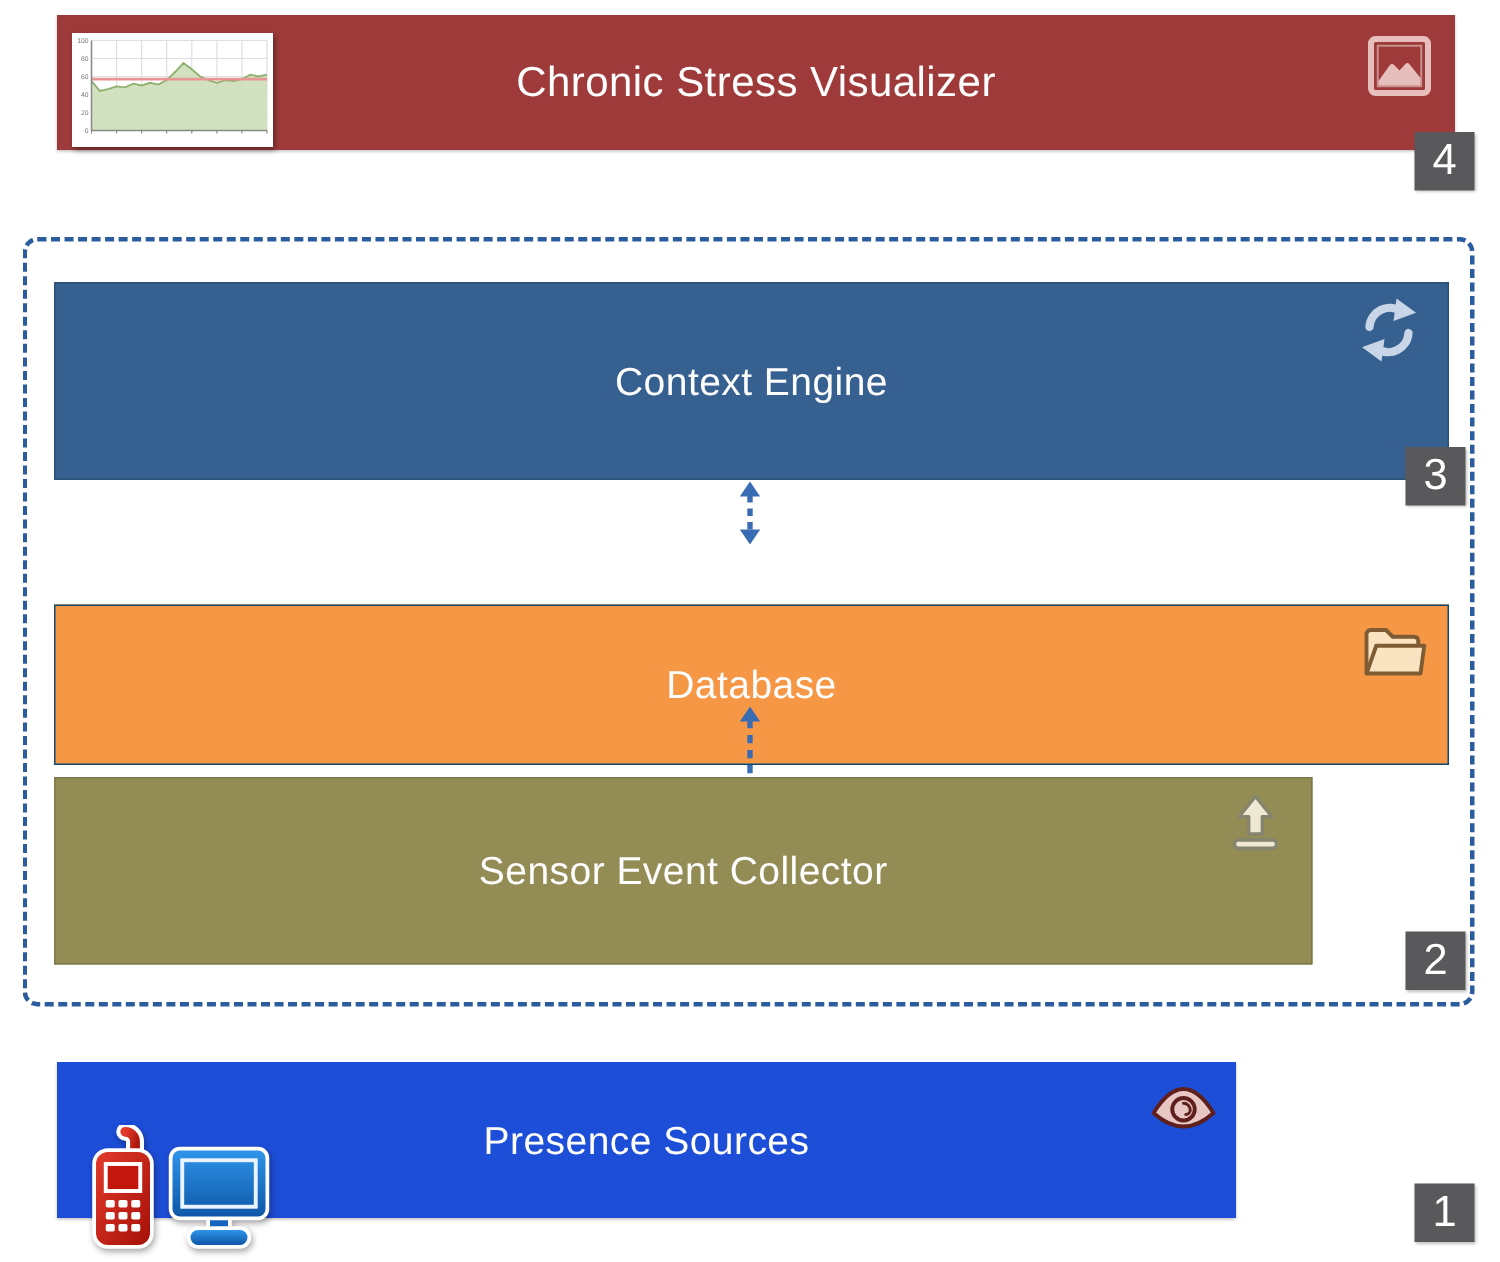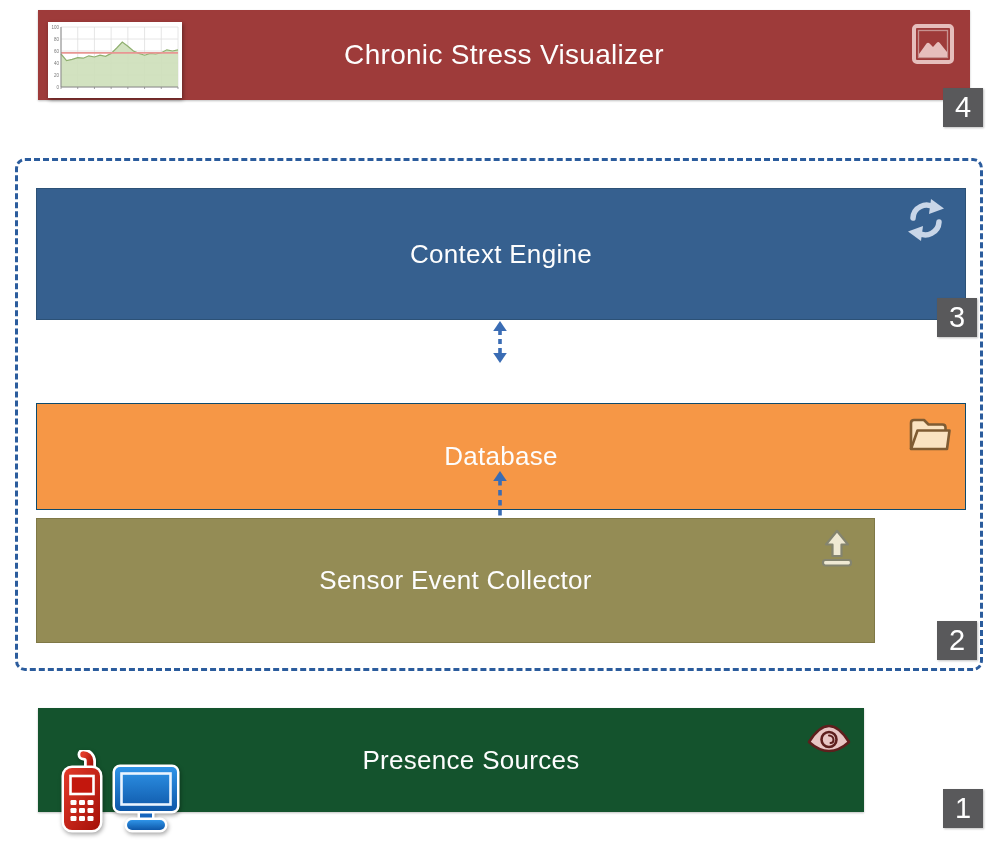--- a/index.html
+++ b/index.html
@@ -12,21 +12,21 @@
   #top-bar{left:38px;top:10px;width:932px;height:90px;background:#9e3b3a;box-shadow:0 1px 2px rgba(0,0,0,.25);}
   #top-bar .bar-title{font-size:28px;}
   #thumb{position:absolute;left:10px;top:12px;width:134px;height:76px;background:#fff;box-shadow:1px 2px 4px rgba(0,0,0,.4);}
   #picture-icon{position:absolute;right:14px;top:11px;}
 
   #dashed-group{position:absolute;left:15px;top:158px;width:962px;height:507px;border:3px dashed #2b5c9d;border-radius:10px;}
 
   #context-bar{left:36px;top:188px;width:930px;height:132px;background:#36608f;border:1px solid #2c5176;box-sizing:border-box;}
   #database-bar{left:36px;top:363px;width:930px;height:107px;background:#f69746;border:1px solid #0c4a6e;box-sizing:border-box;margin-top:40px;}
   #sensor-bar{left:36px;top:518px;width:839px;height:125px;background:#948c55;border:1px solid #7f7846;box-sizing:border-box;}
-  #bottom-bar{left:38px;top:708px;width:786px;height:104px;background:#14532d;box-shadow:0 1px 2px rgba(0,0,0,.25);padding-left:40px;}
+  #bottom-bar{left:38px;top:708px;width:786px;height:104px;background:#1d4ed8;box-shadow:0 1px 2px rgba(0,0,0,.25);}
 
   .corner-icon{position:absolute;}
   #sync-icon{right:16px;top:6px;}
   #folder-icon{right:10px;top:9px;}
   #upload-icon{right:15px;top:8px;}
   #eye-icon{right:11px;top:13px;}
 
   .badge{position:absolute;width:40px;height:39px;background:#59595b;color:#fff;
          display:flex;align-items:center;justify-content:center;font-size:29px;z-index:5;
          box-shadow:1px 1px 2px rgba(0,0,0,.25);}

